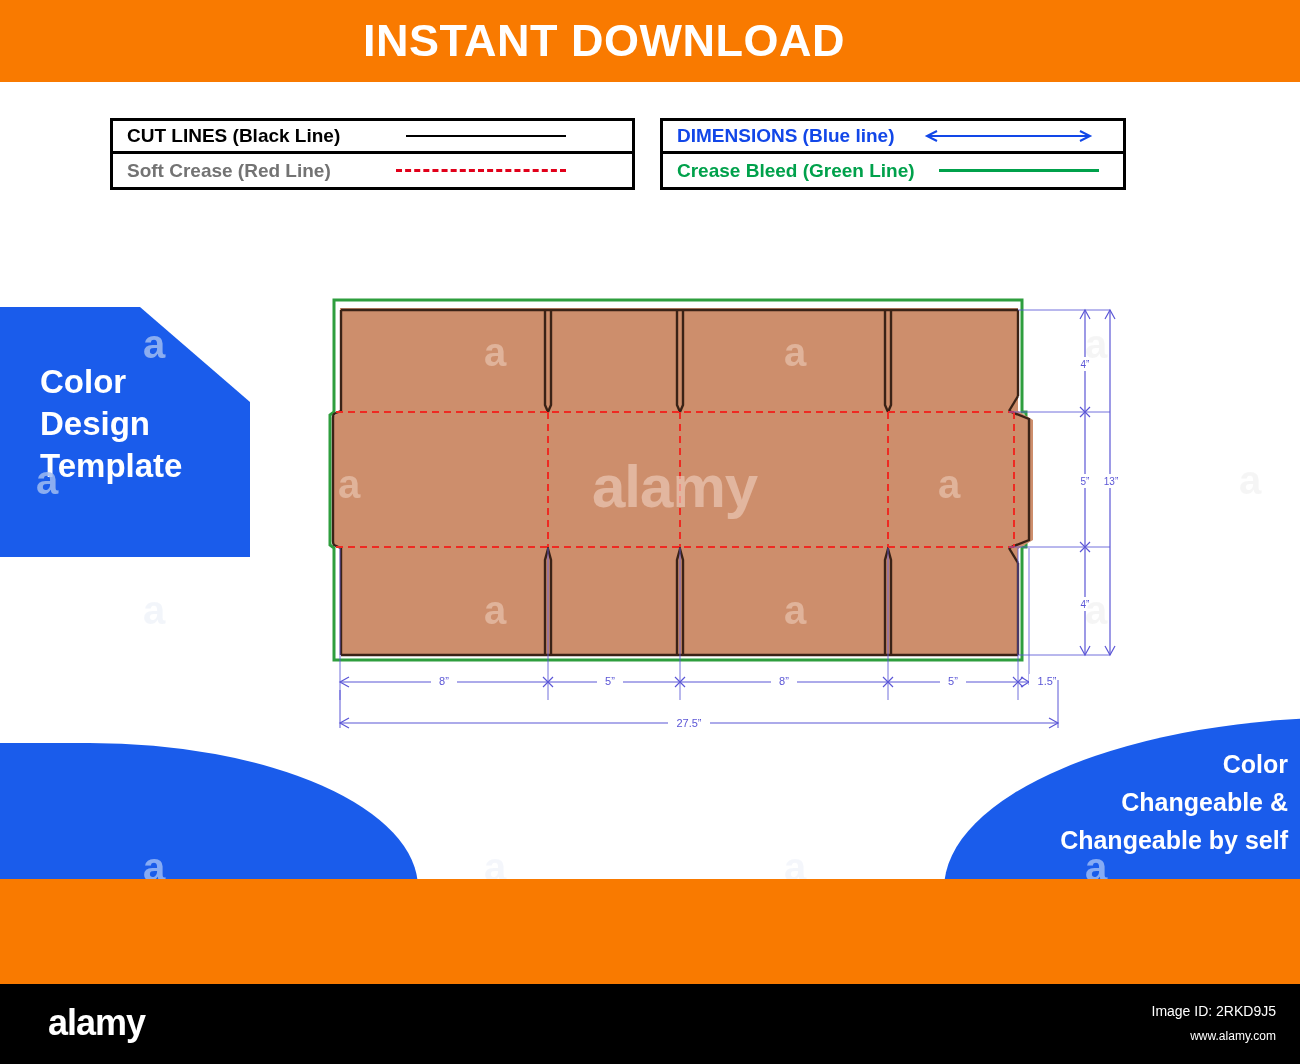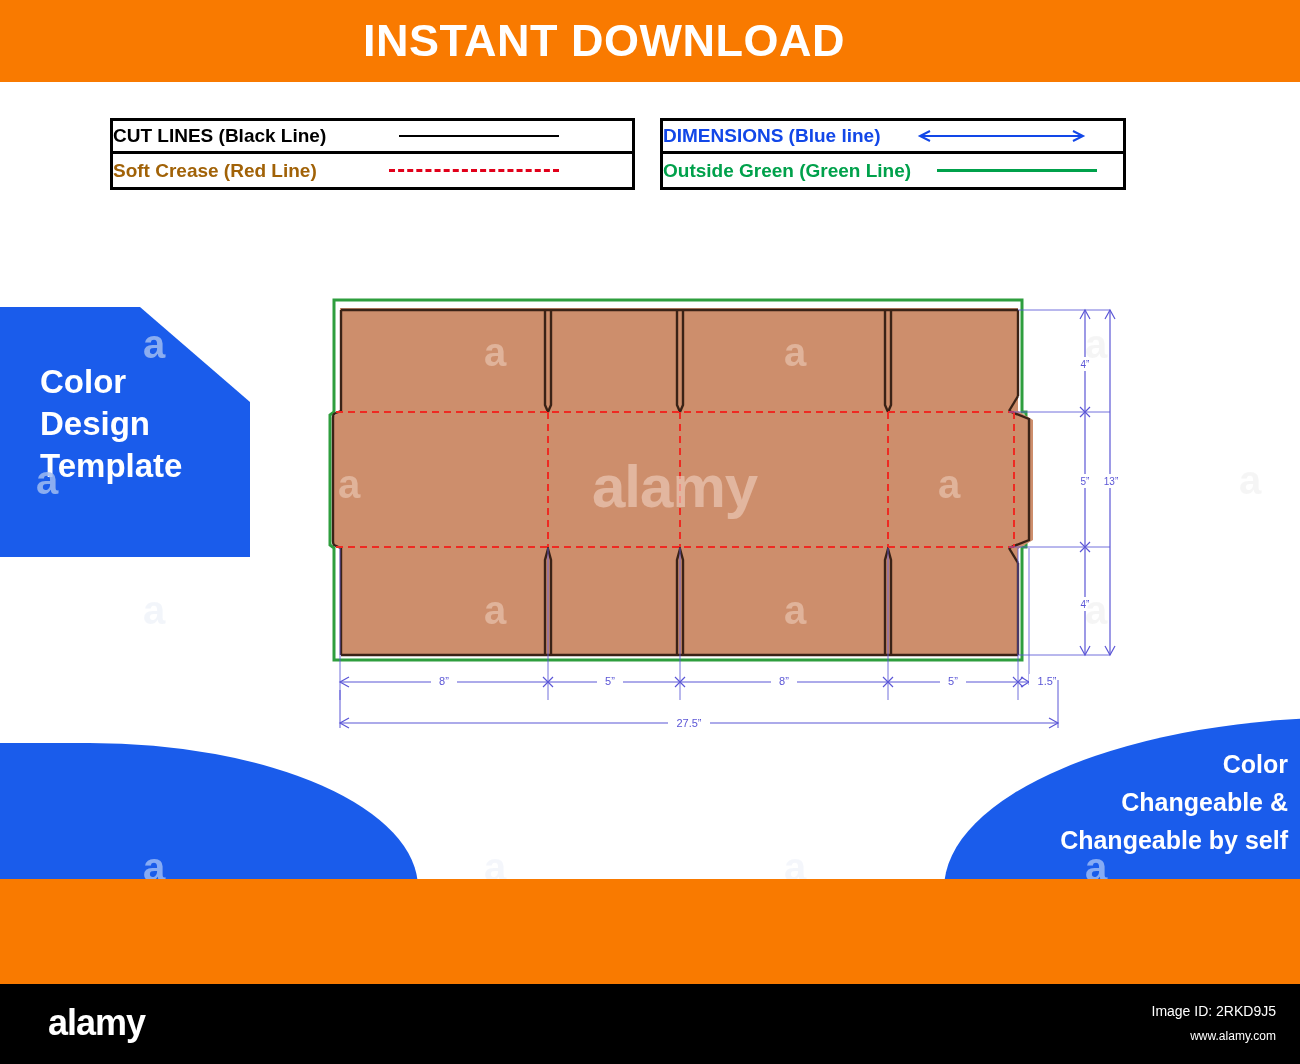--- a/index.html
+++ b/index.html
@@ -23,35 +23,35 @@
     font-family:"Liberation Sans", sans-serif;
   }
 
   
   .legend{
     position:absolute; border:3px solid #000; background:#fff;
   }
   .legend-left { left:110px;  top:118px; width:525px; height:72px; }
   .legend-right{ left:660px;  top:118px; width:466px; height:72px; }
   .legend-row{
-    height:33px; display:flex; align-items:center; padding-left:0;
+    height:33px; display:flex; align-items:center; padding-left:14px;
   }
   .legend-row.first{ border-bottom:3px solid #000; }
   .legend-label{ font-size:19px; font-weight:700; white-space:nowrap; }
   .legend-sample{ flex:1; display:flex; align-items:center; justify-content:center; padding:0 6px;}
   .swatch-black{ width:160px; height:2px; background:#000; }
   .swatch-red-dash{
     width:170px; height:0; border-top:3px dashed #e1001a;
   }
   .swatch-green{ width:160px; height:3px; background:#00a14b; }
   .swatch-arrow{ width:175px; height:14px; position:relative; }
   .swatch-arrow svg{ display:block; }
 
   .txt-black{ color:#000; }
-  .txt-red  { color:#a16207; }
+  .txt-red  { color:#737373; }
   .txt-blue { color:#1247e8; }
   .txt-green{ color:#00a14b; }
 
   
   .blue-left{
     position:absolute; left:0; top:307px; width:250px; height:250px;
     background:#1a5ceb;
     clip-path: polygon(0 0, 56% 0, 100% 38%, 100% 100%, 0 100%);
   }
   .blue-left-text{
@@ -149,21 +149,21 @@
         <span class="swatch-arrow">
           <svg width="175" height="14" viewBox="0 0 175 14">
             <line x1="8" y1="7" x2="167" y2="7" stroke="#1247e8" stroke-width="2"></line>
             <polyline points="16,2 6,7 16,12" fill="none" stroke="#1247e8" stroke-width="2"></polyline>
             <polyline points="159,2 169,7 159,12" fill="none" stroke="#1247e8" stroke-width="2"></polyline>
           </svg>
         </span>
       </span>
     </div>
     <div class="legend-row">
-      <span class="legend-label txt-green">Outside Green (Green Line)</span>
+      <span class="legend-label txt-green">Crease Bleed (Green Line)</span>
       <span class="legend-sample">
         <span class="swatch-green"></span>
       </span>
     </div>
   </div>
 
   <div class="blue-left"></div>
   <div class="blue-left-text">
     <div>Color</div>
     <div>Design</div>

